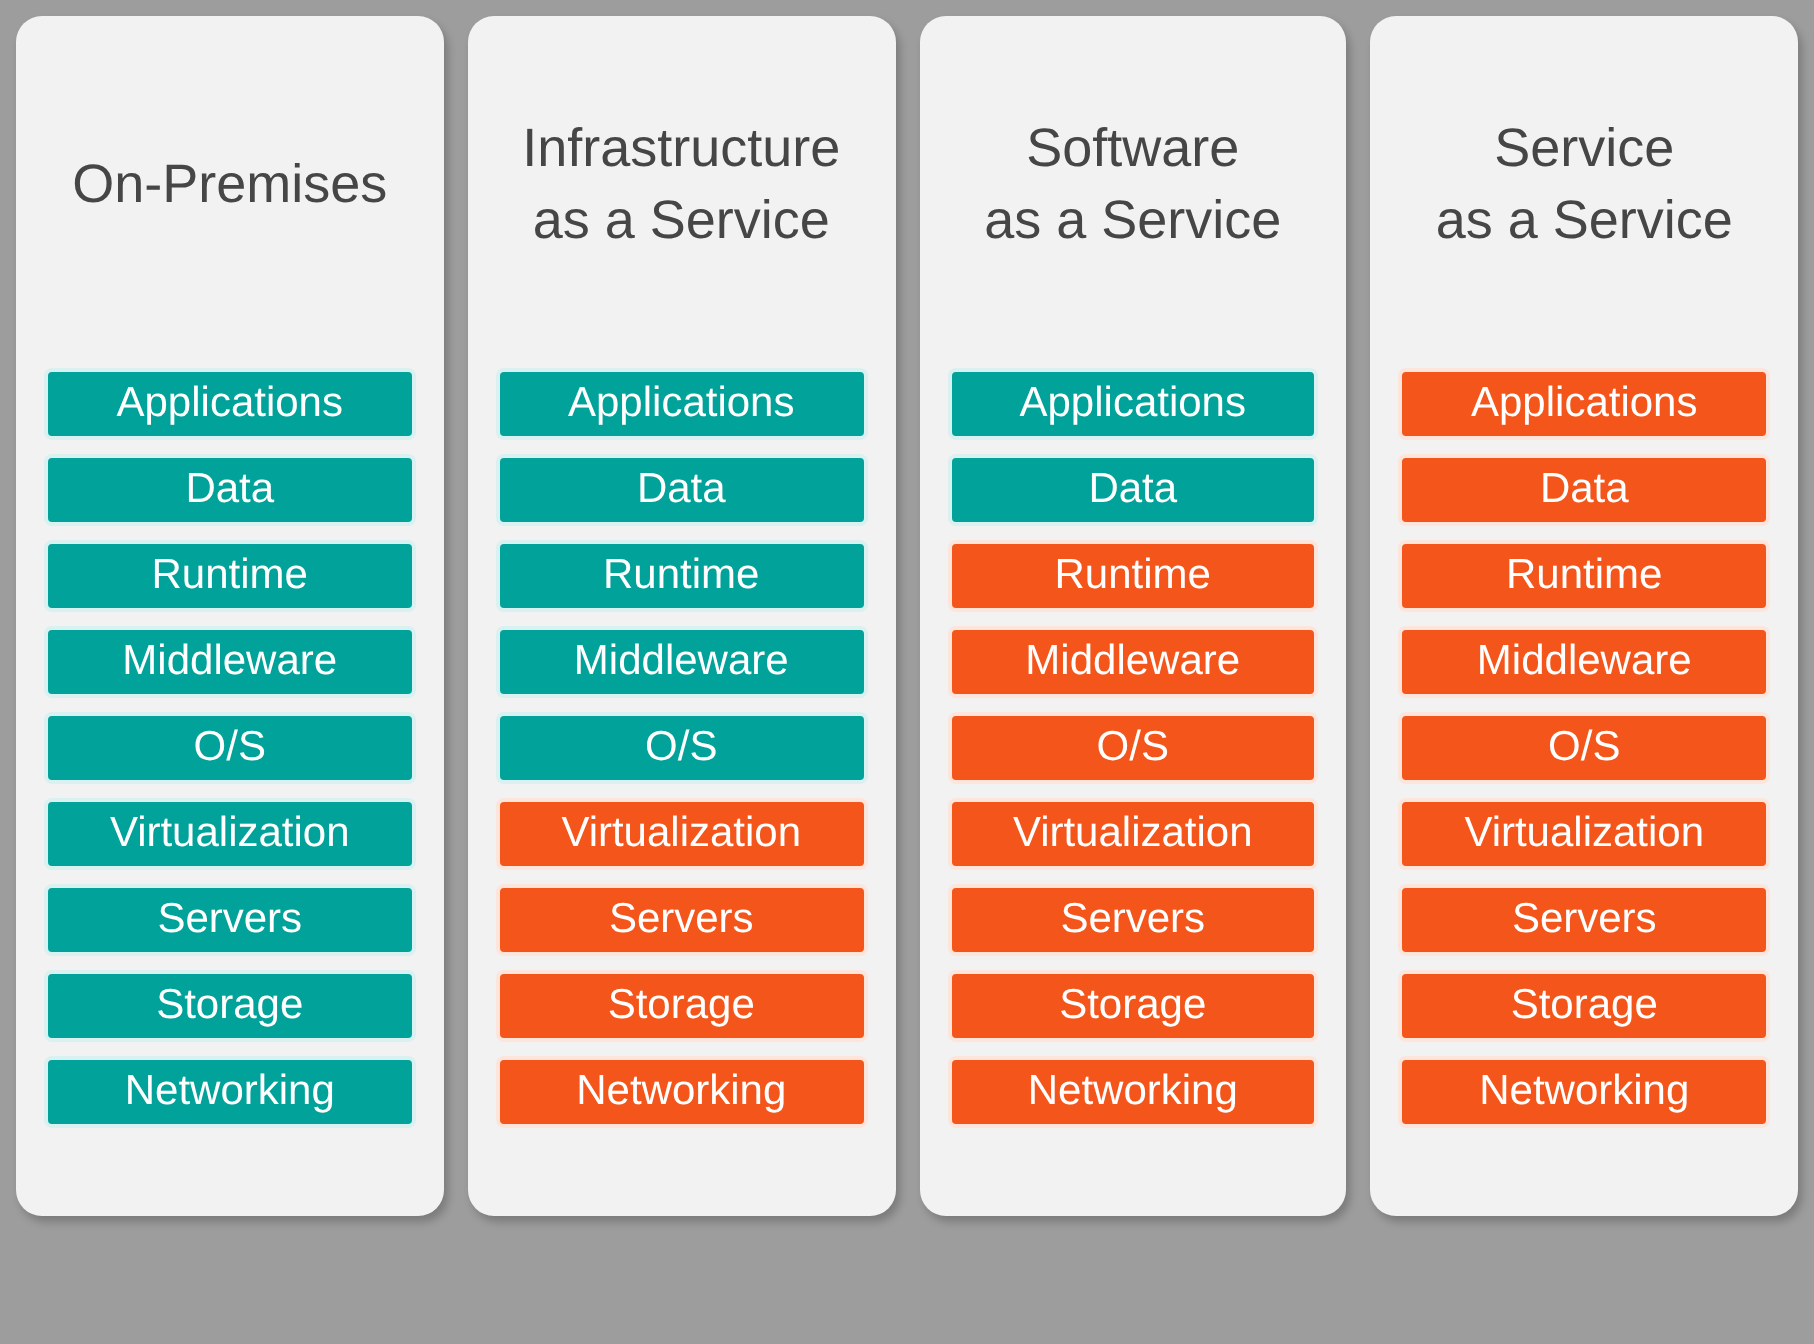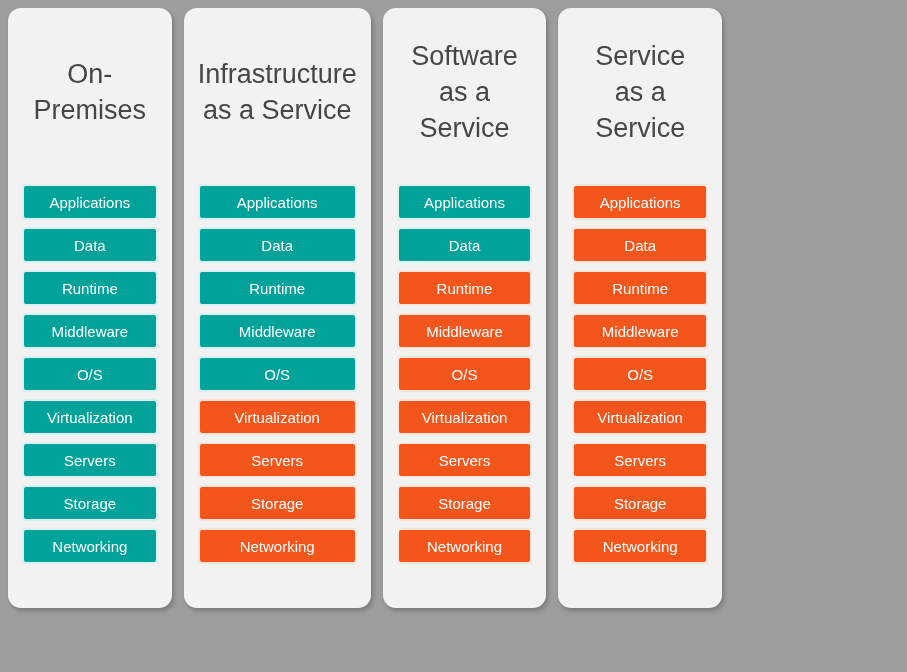--- a/index.html
+++ b/index.html
@@ -20,21 +20,21 @@
     left: 0;
     top: 0;
     width: 907px;
     height: 672px;
   }
 
   .columns {
     position: absolute;
     left: 8px;
     top: 8px;
-    width: 714px;
+    width: 891px;
     height: 600px;
     display: flex;
     gap: 12px;
   }
 
   .column {
     position: relative;
     flex: 1 1 0;
     background: #f2f2f2;
     border-radius: 13px;
@@ -70,21 +70,21 @@
     padding-bottom: 18px;
   }
 
   .chip {
     height: 36px;
     border-radius: 4px;
     display: flex;
     align-items: center;
     justify-content: center;
     color: #ffffff;
-    font-size: 15px;
+    font-size: 21px;
     letter-spacing: 0px;
     border: 2px solid rgba(255,255,255,0.85);
     box-sizing: border-box;
     white-space: nowrap;
   }
   .chip.teal { background: #00a29a; }
   .chip.orange { background: #f4551a; }
 
   .legend {
     position: absolute;

